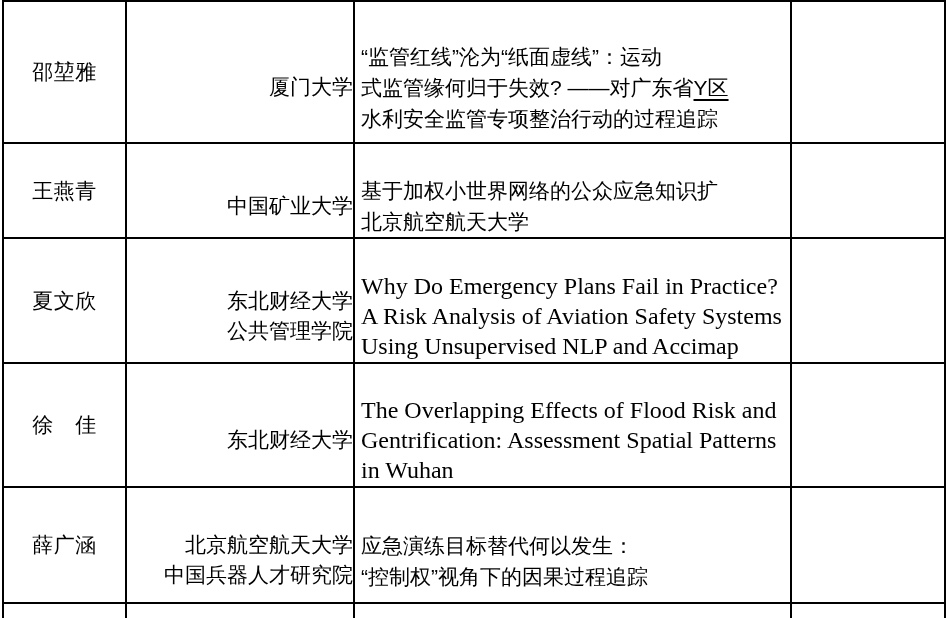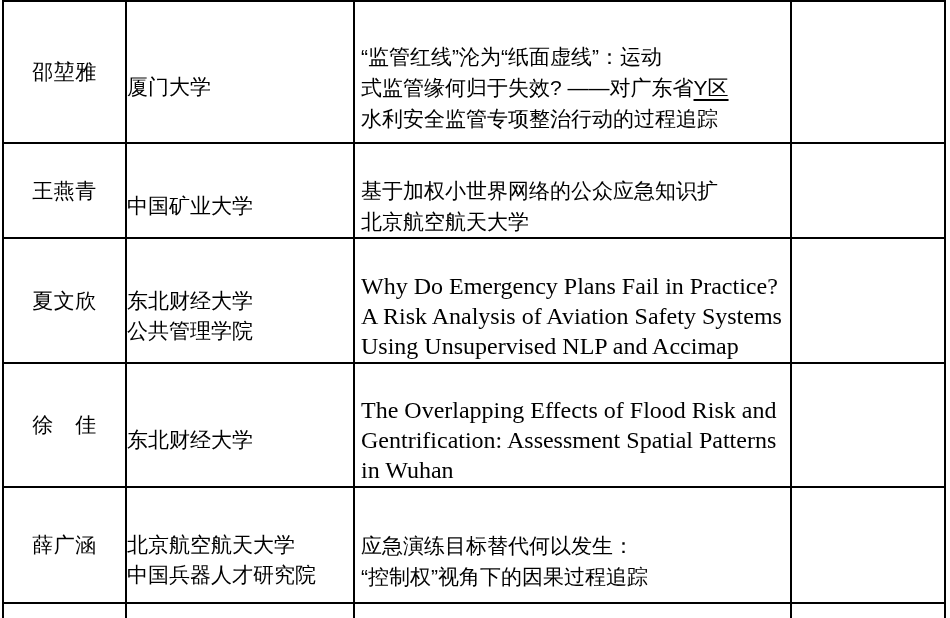--- a/index.html
+++ b/index.html
@@ -16,21 +16,21 @@
     border:2px solid #000;
     padding:0;vertical-align:middle;overflow:hidden;
   }
   tr.r1{height:142px;}
   tr.r2{height:85px;}
   tr.r3{height:85px;}
   tr.r4{height:115px;}
   tr.r5{height:116px;}
   tr.r6{height:80px;}
   .c-name{text-align:center;font-size:21px;letter-spacing:0.5px;}
-  .c-aff{text-align:left;font-size:21px;line-height:30px;white-space:pre-line;}
+  .c-aff{text-align:right;font-size:21px;line-height:30px;white-space:pre-line;}
   .c-title{padding:0 6px;font-size:21px;line-height:31px;white-space:pre-line;text-align:left;}
   .c-title .en{
     font-family:"Liberation Serif","DejaVu Serif",serif;
     font-size:24px;line-height:30px;white-space:pre-line;display:inline-block;
   }
   tr.clip-row td.c-title{vertical-align:top;}
   tr.clip-row td.c-title .en{padding-top:1px;}
   .u{text-decoration:underline;text-decoration-thickness:2px;text-underline-offset:4px;}
 </style>
 </head>

